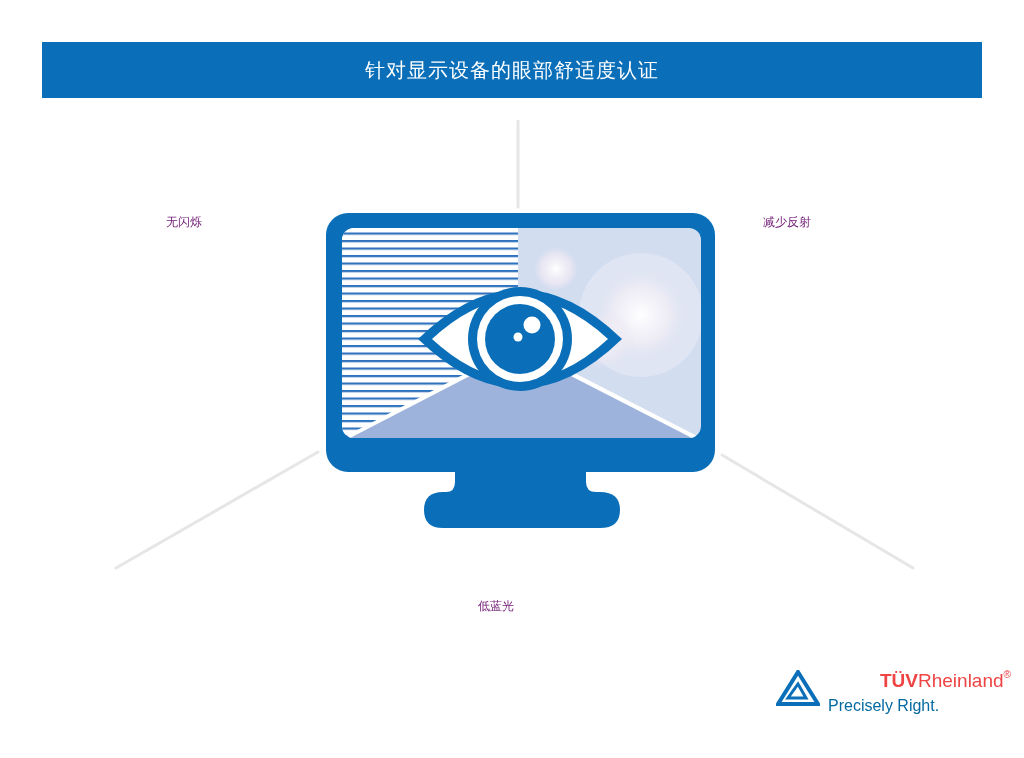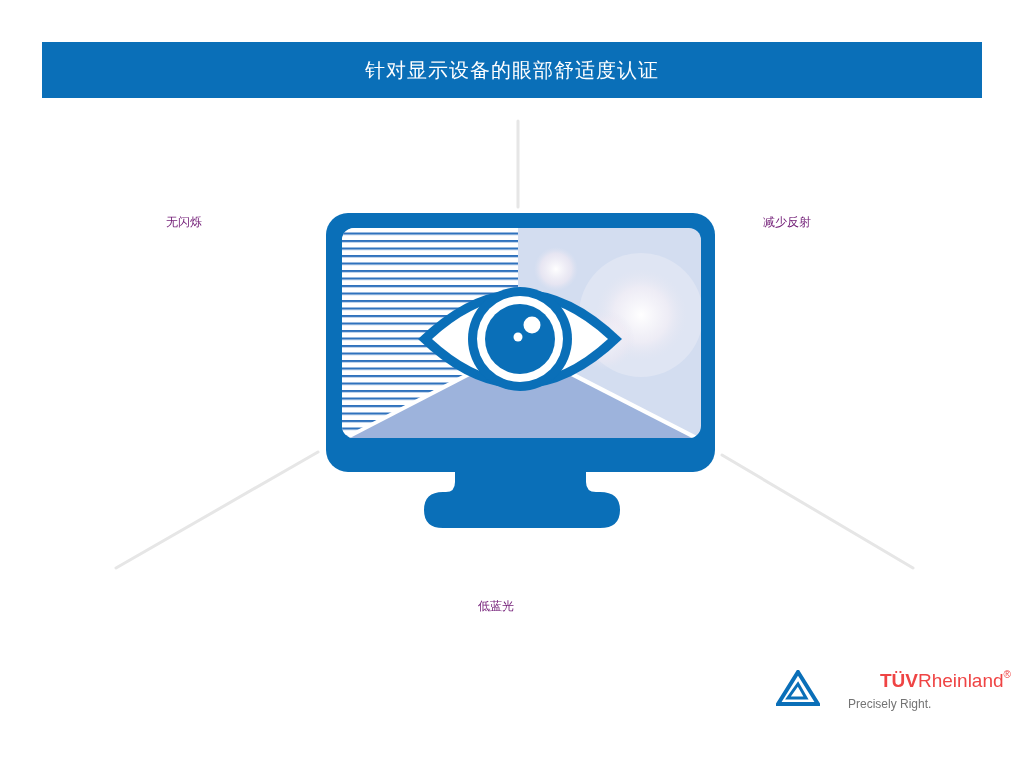--- a/index.html
+++ b/index.html
@@ -12,21 +12,21 @@
   .lbl-left { left: 166px; top: 214px; }
   .lbl-right { left: 763px; top: 214px; }
   .lbl-bottom { left: 478px; top: 568px; margin-top: 30px; }
   svg.art { position: absolute; left: 0; top: 0; }
   .logo { position: absolute; left: 776px; top: 668px; width: 230px; height: 50px; }
   .logo-name { position: absolute; left: 68px; top: 2px; font-family: "Liberation Sans", sans-serif;
                font-size: 19px; color: #ef4444; white-space: nowrap; margin-left: 36px; }
   .logo-name b { font-weight: 700; }
   .logo-name sup { font-size: 10px; position: relative; top: -2px; }
   .logo-tag { position: absolute; left: 52px; top: 29px; font-family: "Liberation Sans", sans-serif;
-              font-size: 12px; color: #737373; white-space: nowrap; margin-left: 20px; }
+              font-size: 16px; color: #0369a1; white-space: nowrap; }
 </style>
 </head>
 <body>
 
 <div class="banner">
   <span>针对显示设备的眼部舒适度认证</span>
 </div>
 
 <svg class="art" width="1024" height="758" viewBox="0 0 1024 758">
   <defs>

